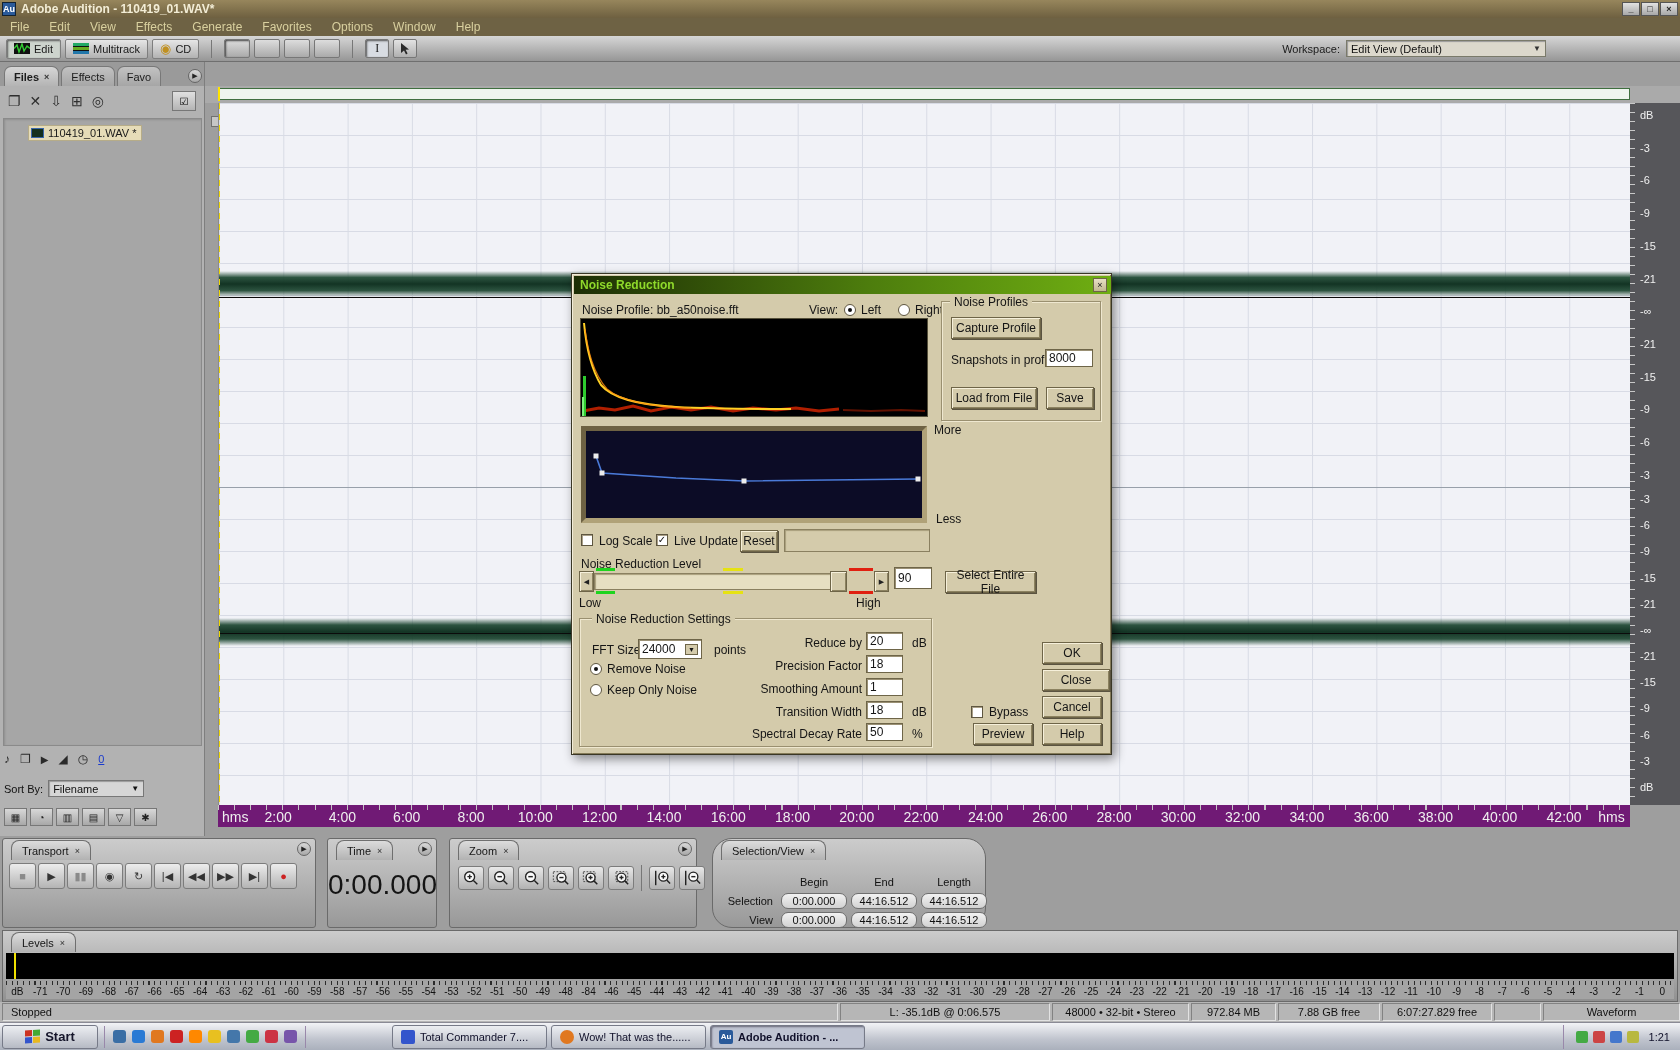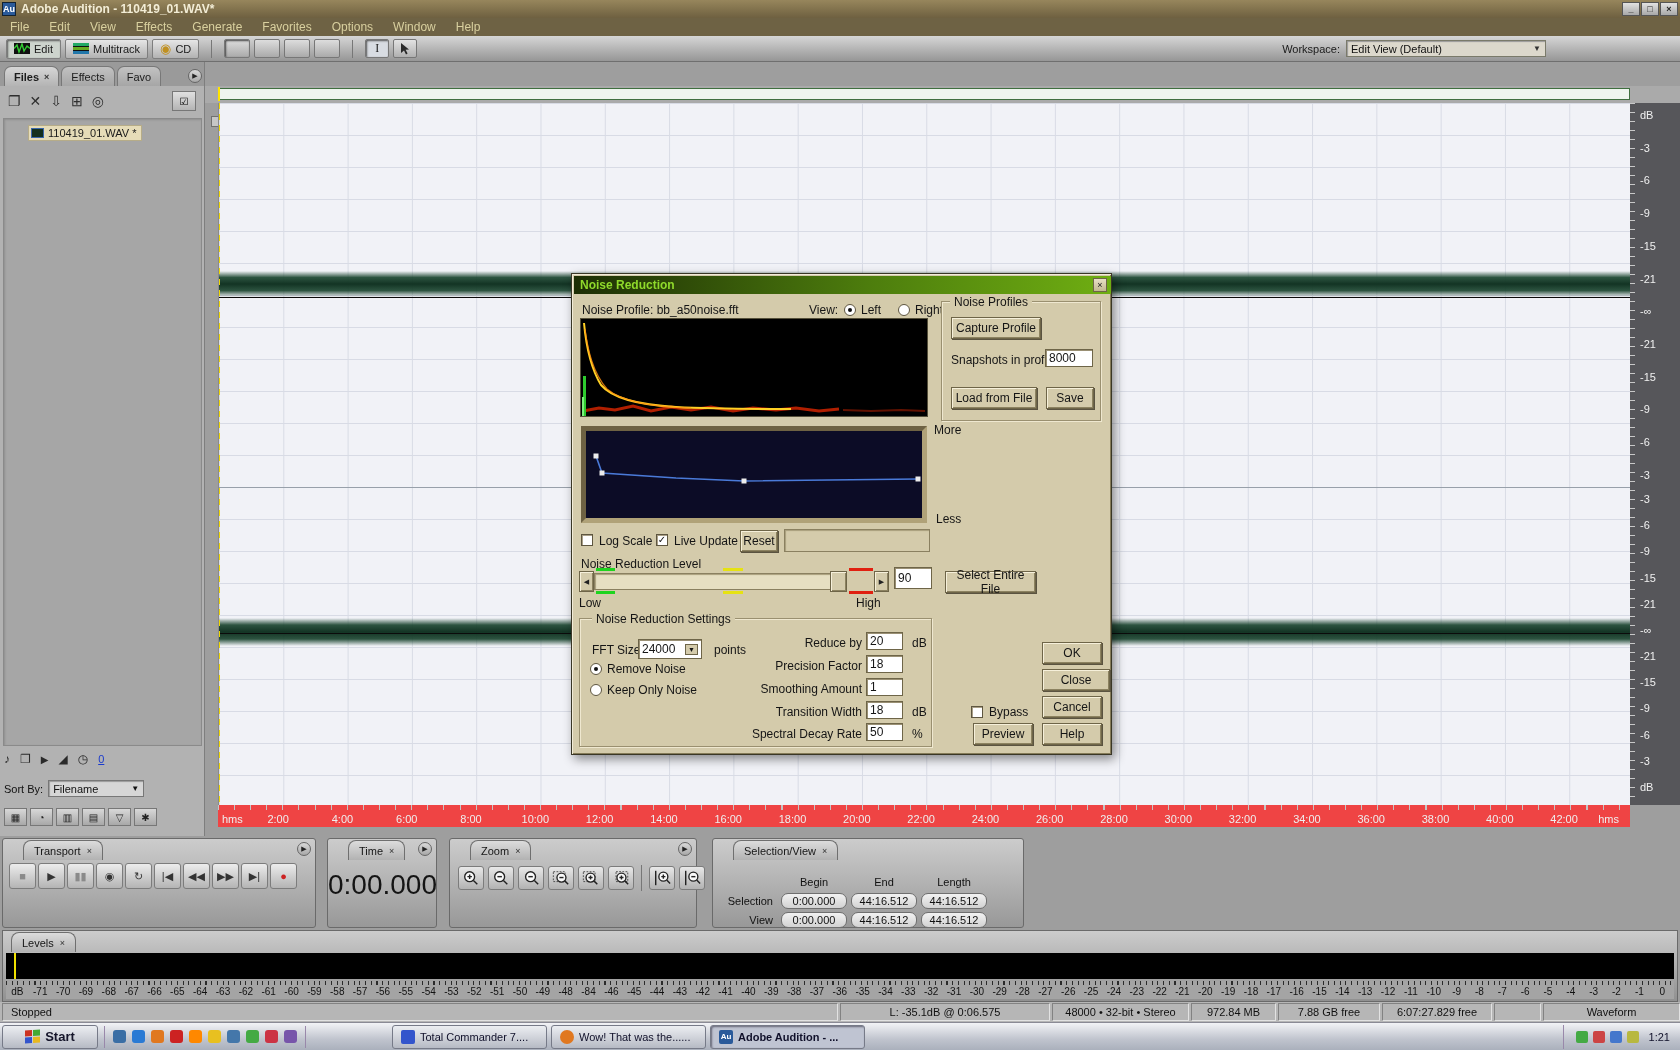--- a/index.html
+++ b/index.html
@@ -67,21 +67,21 @@
   .band { position:absolute; left:0; right:0; background:linear-gradient(180deg,rgba(20,60,40,0) 0%,rgba(23,66,44,.9) 25%,#133424 50%,rgba(23,66,44,.9) 75%,rgba(20,60,40,0) 100%); }
   .cline { position:absolute; left:0; right:0; height:1px; background:#0b0b0b; }
   #ch-divider { position:absolute; left:0; right:0; top:384px; height:1px; background:#98a0aa; }
   #wave-cursor { position:absolute; left:0; top:0; width:1px; height:702px; background:repeating-linear-gradient(180deg,#f0d800 0 6px,transparent 6px 11px); }
   .corner { position:absolute; width:11px; height:11px; background:#c6c6c6; border:1px solid #707070; }
   #ruler { position:absolute; left:1425px; top:41px; width:50px; height:702px; background:#56565a; color:#f0f0f0; font-size:11px; }
   #ruler::before { content:""; position:absolute; left:0; top:0; bottom:0; width:5px; background:repeating-linear-gradient(180deg,#c8c8c8 0 1px,transparent 1px 9px); }
   .ruler-col { position:absolute; left:10px; width:38px; display:flex; flex-direction:column; justify-content:space-between; }
   #ruler-ch1 { top:6px; height:372px; }
   #ruler-ch2 { top:390px; height:300px; }
-  #timeline { position:absolute; left:13px; top:743px; width:1412px; height:22px; background:#ef4444; color:#efefef; font-size:11px; display:flex; align-items:flex-end; padding-bottom:2px; }
+  #timeline { position:absolute; left:13px; top:743px; width:1412px; height:22px; background:#701a75; color:#efefef; font-size:14px; display:flex; align-items:flex-end; padding-bottom:2px; }
   #timeline::before { content:""; position:absolute; left:0; top:0; width:100%; height:5px; background:repeating-linear-gradient(90deg,#c4c4c4 0 1px,transparent 1px 16.1px); }
   .tl-first { width:28px; padding-left:4px; }
   .tl-cell { width:64.3px; text-align:center; }
   .tl-last { flex:1; padding-left:2px; }
 
   
   #dialog { position:absolute; left:571px; top:273px; width:541px; height:482px; background:#d4cbab; border:1px solid #3a3726; box-shadow:inset 1px 1px 0 #f2ecd8, inset -1px -1px 0 #857b58, 3px 4px 10px rgba(0,0,0,.45); font-size:12px; color:#151515; z-index:50; }
   #dlg-title { position:absolute; left:2px; top:2px; width:537px; height:18px; background:linear-gradient(90deg,#1d2e05,#4d7d0d 55%,#6fae12); color:#8fd92b; font-weight:bold; font-size:12px; display:flex; align-items:center; padding-left:6px; }
   #dlg-x { position:absolute; right:4px; top:4px; width:14px; height:14px; background:linear-gradient(180deg,#e8e0c6,#c2b890); border:1px solid #6e6548; font-size:9px; display:flex; align-items:center; justify-content:center; color:#222; }
   .dlbl { position:absolute; white-space:nowrap; }
@@ -97,37 +97,37 @@
   .mark { position:absolute; height:3px; }
   #nr-groove { position:absolute; left:22px; top:299px; width:252px; height:17px; background:#e6dfc2; border:1px solid #8a8060; box-shadow:inset 1px 1px 1px #a89e7c; }
   #nr-thumb { position:absolute; left:258px; top:297px; width:17px; height:21px; background:#d4cbab; border:1px solid #6e6548; box-shadow:inset 1px 1px 0 #f6f0da, inset -1px -1px 0 #8c8260; }
   .sl-arrow { position:absolute; top:297px; width:15px; height:21px; background:#d4cbab; border:1px solid #6e6548; box-shadow:inset 1px 1px 0 #f6f0da, inset -1px -1px 0 #8c8260; font-size:7px; display:flex; align-items:center; justify-content:center; color:#222; }
   .set-row-lbl { position:absolute; left:90px; width:192px; text-align:right; }
   .set-box { position:absolute; left:286px; width:37px; height:18px; }
   .set-unit { position:absolute; left:332px; }
 
   
   .panel { position:absolute; background:linear-gradient(180deg,#cccccc,#989898); border:1px solid #6a6a6a; border-radius:3px; }
-  .panel .tabrow2 { position:absolute; top:0; left:12px; right:0; height:20px; display:flex; align-items:flex-start; padding-left:8px; }
+  .panel .tabrow2 { position:absolute; top:0; left:0; right:0; height:20px; display:flex; align-items:flex-start; padding-left:8px; }
   .ptab2 { height:20px; padding:0 10px; background:linear-gradient(180deg,#dcdcdc,#b2b2b2); border:1px solid #6f6f6f; border-bottom:none; border-radius:8px 8px 0 0; font-size:11px; color:#151515; display:flex; align-items:center; gap:6px; margin-top:1px; }
   .panel .arrow-circle { position:absolute; right:4px; top:3px; margin:0; }
   #transport-panel { left:2px; top:838px; width:314px; height:90px; }
   #transport-body { position:absolute; left:6px; top:24px; display:flex; gap:2px; }
   .t-btn { width:27px; height:26px; background:linear-gradient(180deg,#ececec,#b4b4b4); border:1px solid #7c7c7c; border-radius:3px; font-size:11px; color:#333; display:flex; align-items:center; justify-content:center; }
   #time-panel { left:327px; top:838px; width:110px; height:90px; }
   #time-value { position:absolute; left:0; top:30px; width:100%; text-align:center; font-size:28px; color:#141414; }
   #zoom-panel { left:449px; top:838px; width:248px; height:90px; }
   #zoom-body { position:absolute; left:8px; top:26px; display:flex; gap:4px; align-items:center; }
   .z-btn { width:26px; height:24px; background:linear-gradient(180deg,#e8e8e8,#b2b2b2); border:1px solid #7c7c7c; border-radius:3px; display:flex; align-items:center; justify-content:center; }
   .mg { width:18px; height:18px; }
   .mg circle { fill:#fafafa; stroke:#222; stroke-width:1.5; }
   .mg path { stroke:#222; stroke-width:1.6; fill:none; }
   .mg rect { fill:none; stroke:#444; stroke-width:1; stroke-dasharray:2 1.5; }
   .z-sep { width:1px; height:26px; background:#777; margin:0 3px; }
-  #selview-panel { left:712px; top:838px; width:312px; height:90px; }
+  #selview-panel { left:712px; top:838px; width:274px; height:90px;border-radius:20px; }
   #selview-grid { position:absolute; left:4px; top:22px; display:grid; grid-template-columns:62px 70px 70px 70px; grid-auto-rows:19px; align-items:center; font-size:11px; color:#111;margin-top:11px; }
   .sv-head { text-align:center; font-size:11px; }
   .sv-lbl { text-align:right; padding-right:6px; }
   .sv-val { width:66px; height:16px; margin:0 auto; background:linear-gradient(180deg,#f2f2f2,#d2d2d2); border:1px solid #6f6f6f; border-radius:7px; font-size:11px; display:flex; align-items:center; justify-content:center; }
 
   
   #levels-panel { left:2px; top:930px; width:1676px; height:72px; position:absolute; background:linear-gradient(180deg,#cccccc,#909090); border:1px solid #6a6a6a; }
   #levels-meter { position:absolute; left:3px; top:22px; width:1668px; height:26px; background:#000; }
   #levels-cursor { position:absolute; left:8px; top:0; width:2px; height:26px; background:#f0e000; }
   #levels-scale { position:absolute; left:3px; top:50px; width:1668px; height:18px; background:#a4a4a4; display:flex; }

